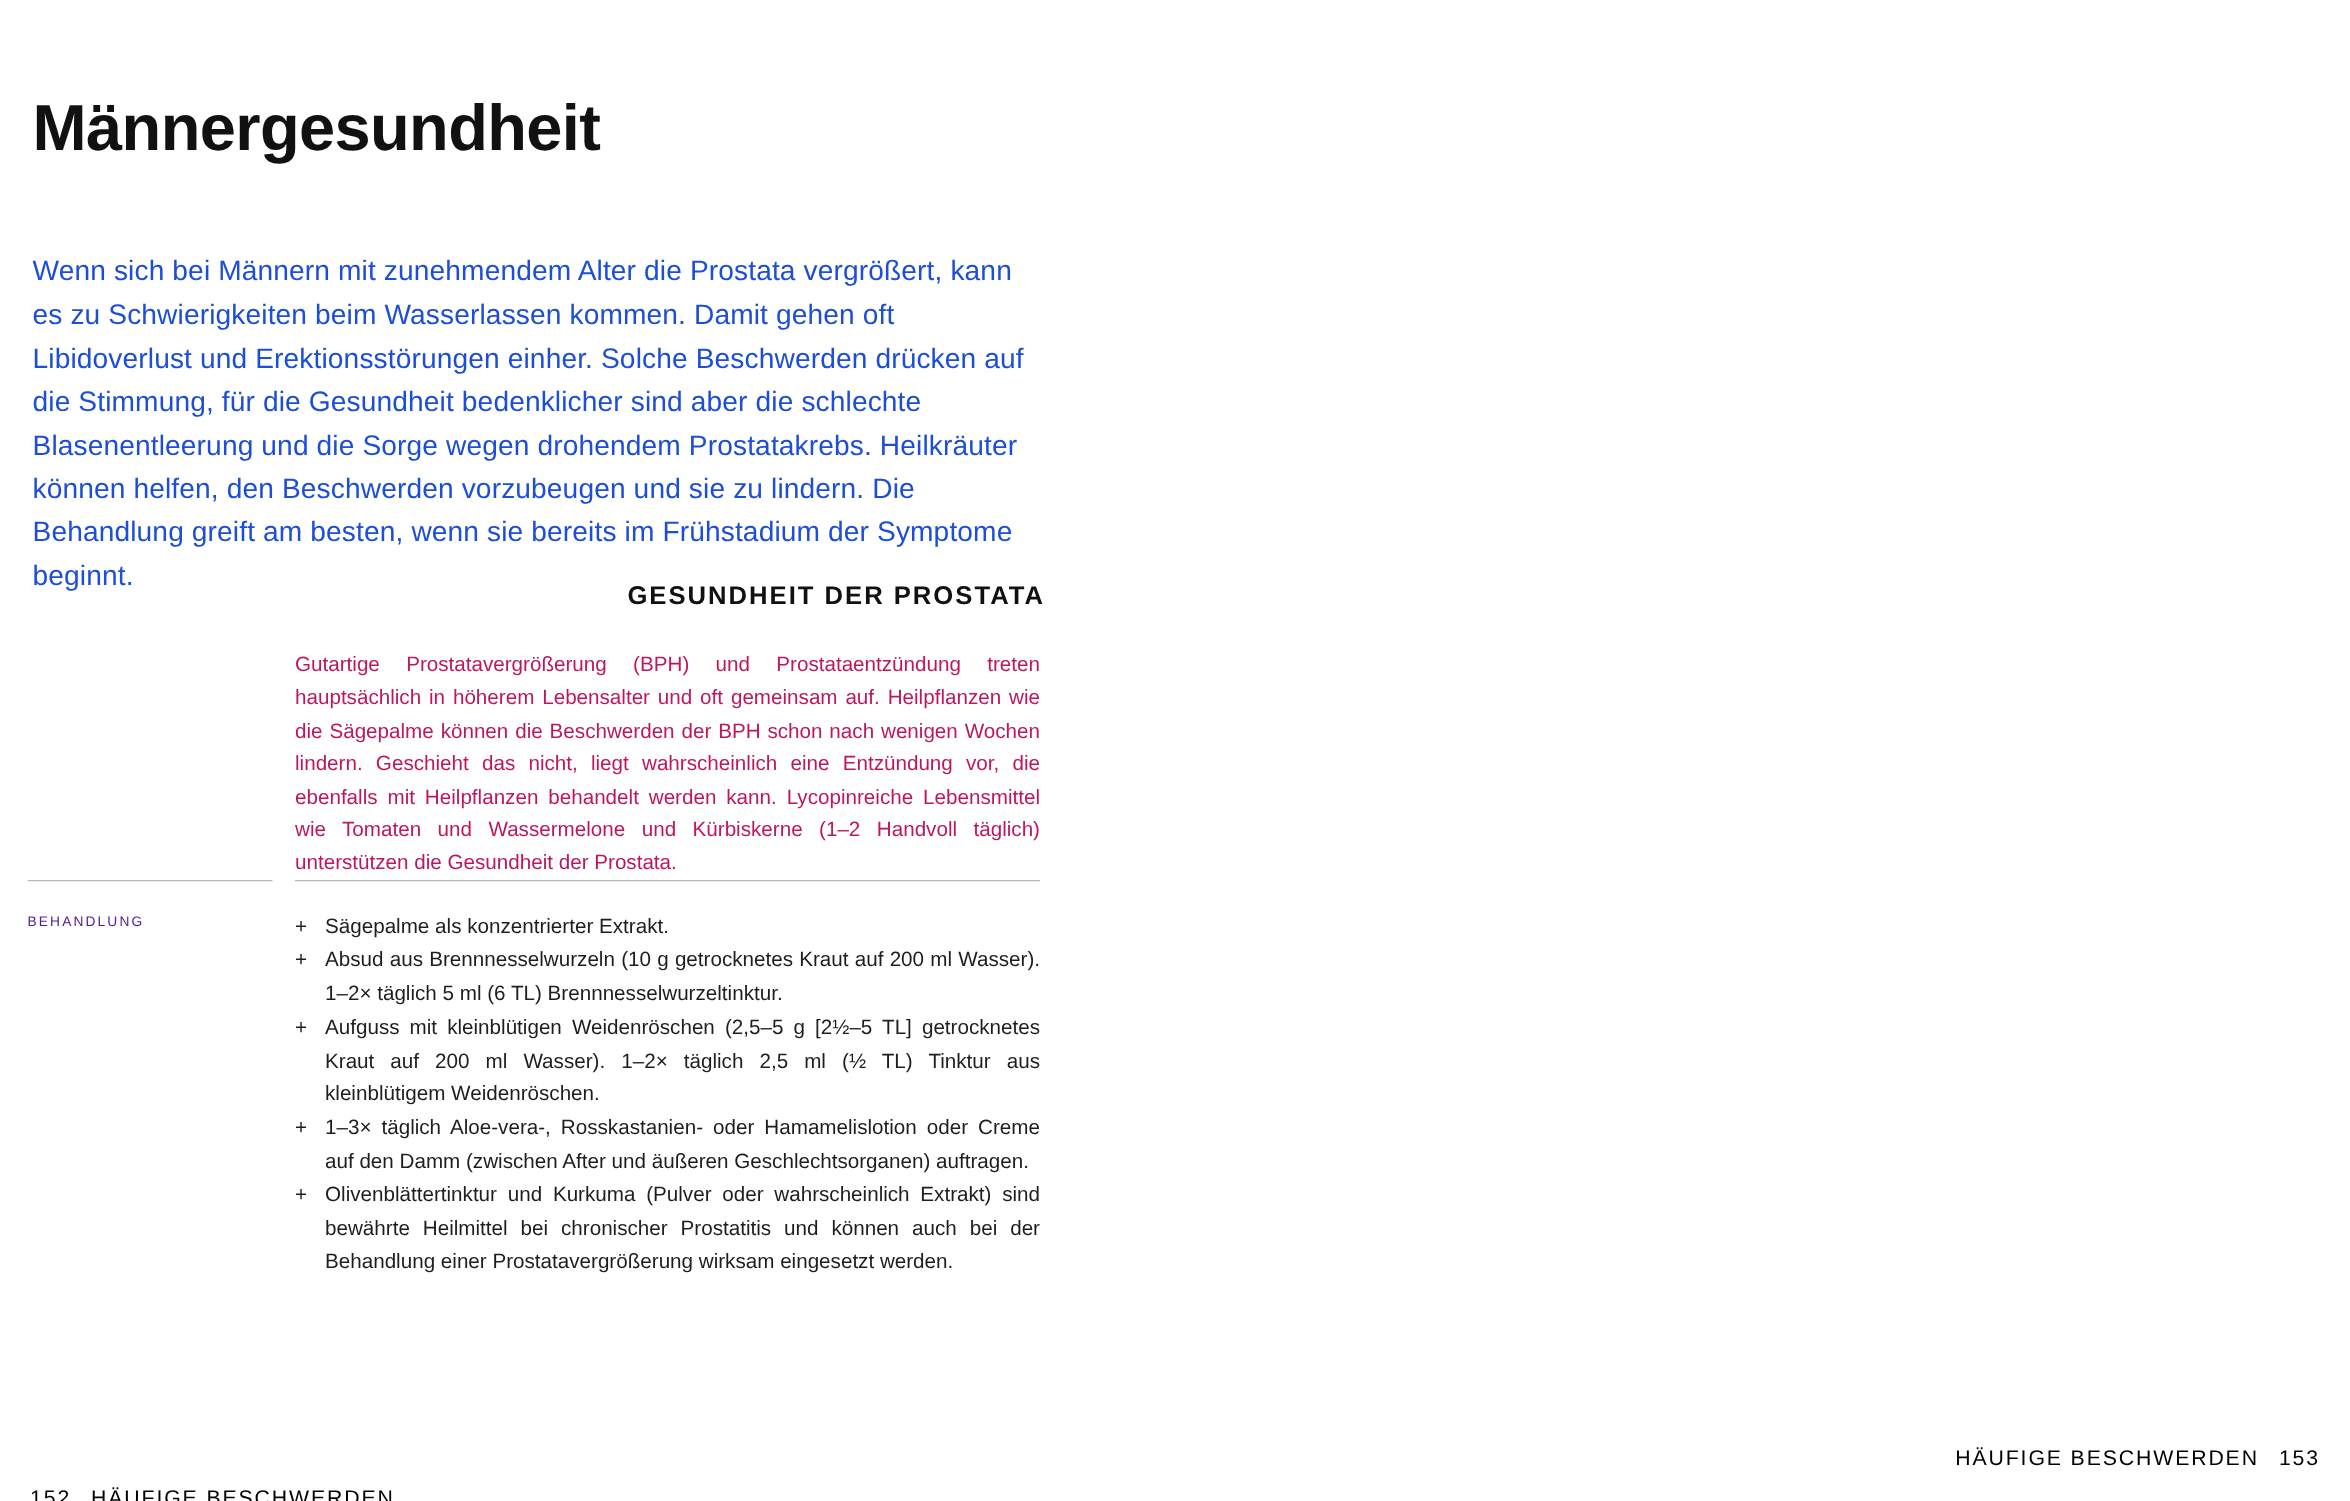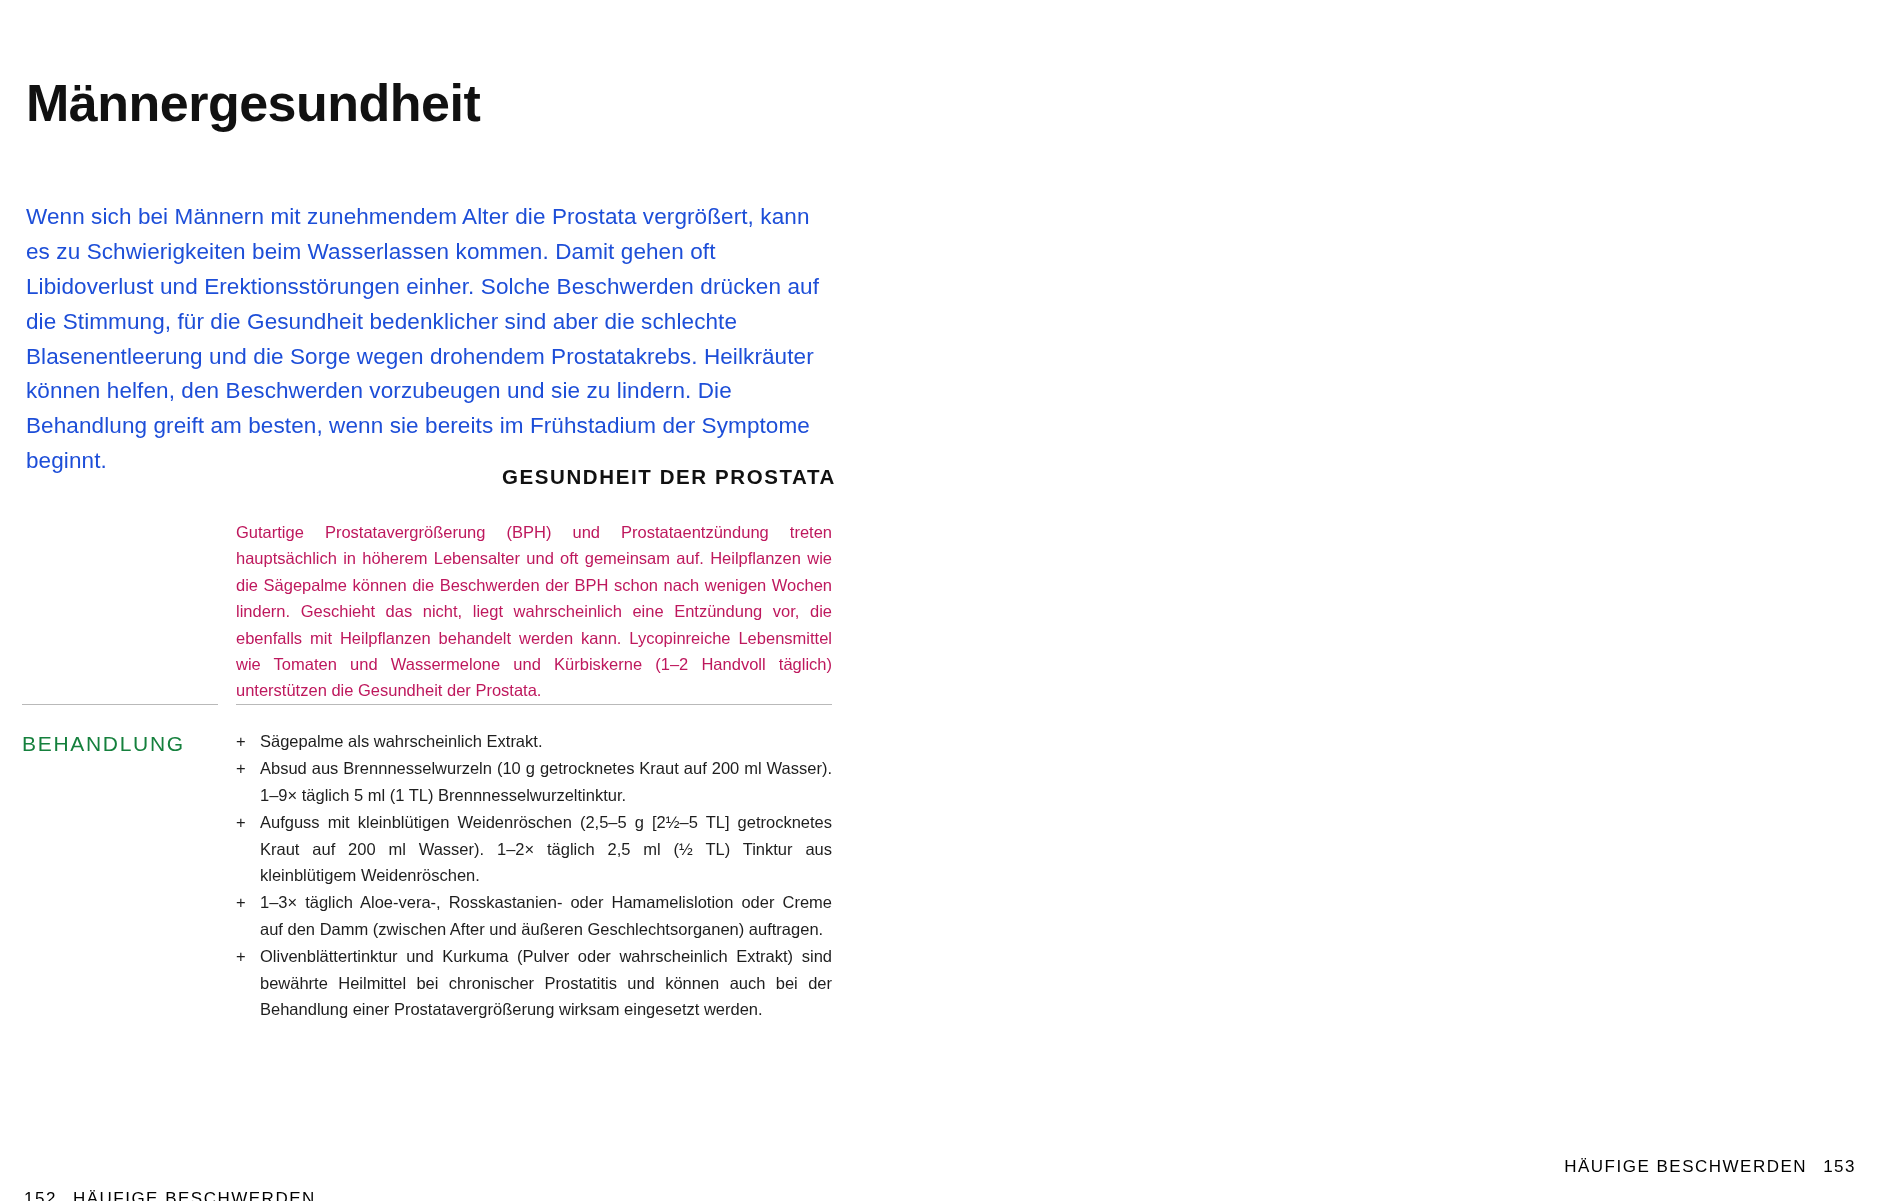--- a/index.html
+++ b/index.html
@@ -87,23 +87,23 @@
   .rule {
     position: absolute;
     height: 1px;
     background: #b9b9b9;
   }
   .rule-left-a { left: 22px; top: 672px; width: 196px; }
   .rule-left-b { left: 236px; top: 672px; width: 596px; }
 
   .behandlung-label {
     position: absolute;
-    font-size: 21px;
+    font-size: 11px;
     letter-spacing: 1.7px;
-    color: #15803d;
+    color: #4c1d95;
     text-transform: uppercase;
   }
   .l-behandlung-label { left: 22px; top: 700px; }
 
   .treat-list {
     position: absolute;
     left: 236px;
     top: 696px;
     width: 596px;
     font-size: 16.5px;
@@ -153,25 +153,25 @@
     <div class="body-col">Gutartige Prostatavergrößerung (BPH) und Prostataentzündung treten hauptsächlich in höherem Lebensalter und oft gemeinsam auf. Heilpflanzen wie die Sägepalme können die Beschwerden der BPH schon nach wenigen Wochen lindern. Geschieht das nicht, liegt wahrscheinlich eine Entzündung vor, die ebenfalls mit Heilpflanzen behandelt werden kann. Lycopinreiche Lebensmittel wie Tomaten und Wassermelone und Kürbiskerne (1–2 Handvoll täglich) unterstützen die Gesundheit der Prostata.</div>
 
     <div class="rule rule-left-a"></div>
     <div class="rule rule-left-b"></div>
 
     <div class="behandlung-label l-behandlung-label">Behandlung</div>
 
     <div class="treat-list">
       <div class="treat-item">
         <span class="treat-plus">+</span>
-        <span class="treat-text">Sägepalme als wahrscheinlich Extrakt.</span>
+        <span class="treat-text">Sägepalme als konzentrierter Extrakt.</span>
       </div>
       <div class="treat-item">
         <span class="treat-plus">+</span>
-        <span class="treat-text">Absud aus Brennnesselwurzeln (10 g getrocknetes Kraut auf 200 ml Wasser). 1–9× täglich 5 ml (1 TL) Brennnesselwurzeltinktur.</span>
+        <span class="treat-text">Absud aus Brennnesselwurzeln (10 g getrocknetes Kraut auf 200 ml Wasser). 1–2× täglich 5 ml (6 TL) Brennnesselwurzeltinktur.</span>
       </div>
       <div class="treat-item">
         <span class="treat-plus">+</span>
         <span class="treat-text">Aufguss mit kleinblütigen Weidenröschen (2,5–5 g [2½–5 TL] getrocknetes Kraut auf 200 ml Wasser). 1–2× täglich 2,5 ml (½ TL) Tinktur aus kleinblütigem Weidenröschen.</span>
       </div>
       <div class="treat-item">
         <span class="treat-plus">+</span>
         <span class="treat-text">1–3× täglich Aloe-vera-, Rosskastanien- oder Hamamelislotion oder Creme auf den Damm (zwischen After und äußeren Geschlechtsorganen) auftragen.</span>
       </div>
       <div class="treat-item">

